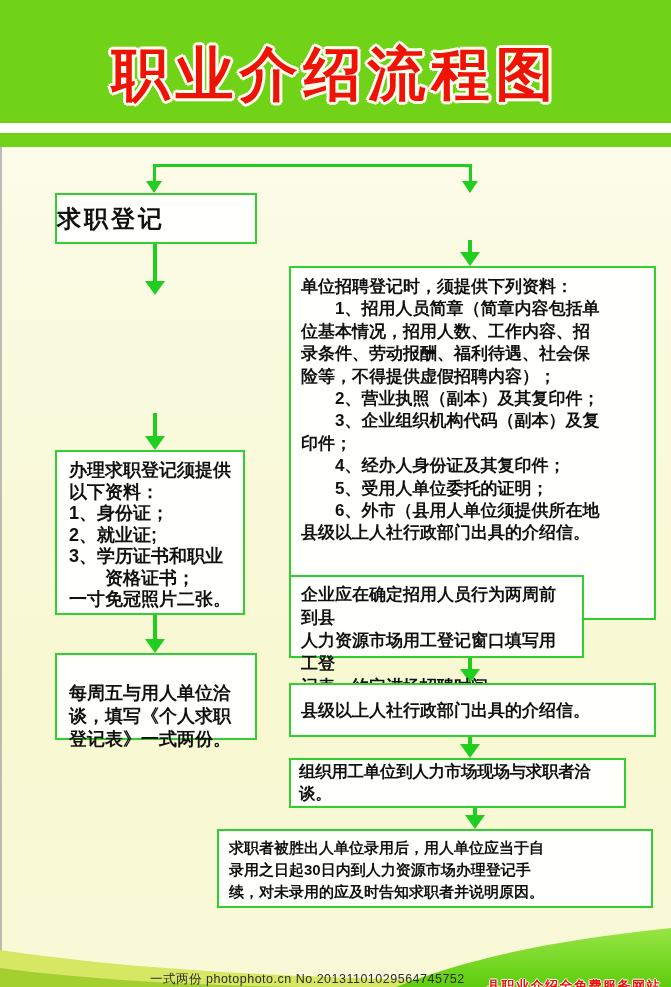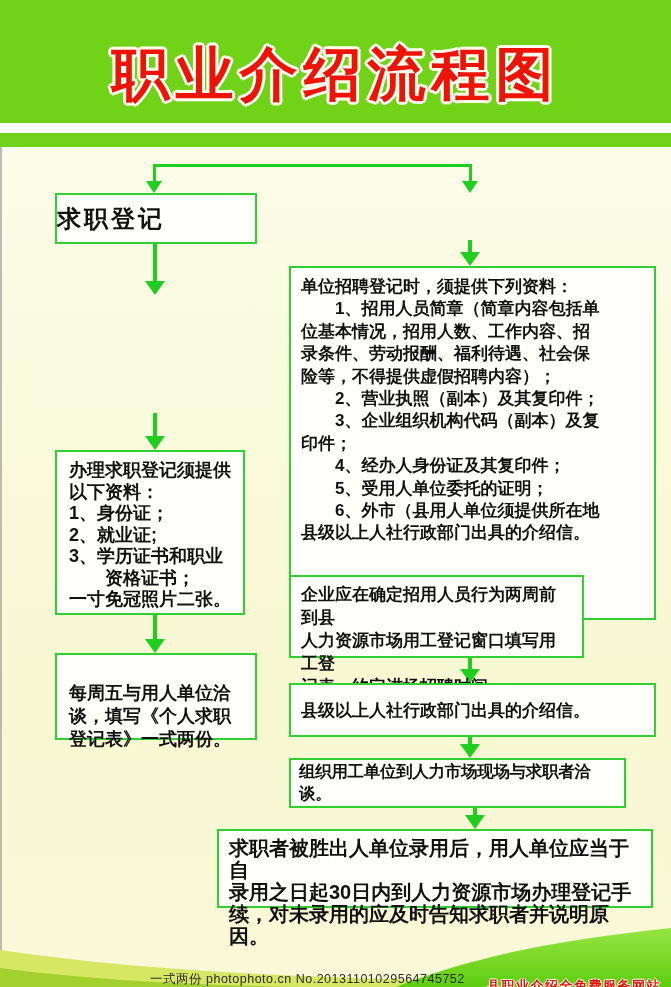--- a/index.html
+++ b/index.html
@@ -131,21 +131,21 @@
   <div class="vline" style="left:468px;top:737px;height:7px;"></div>
   <div class="ahead" style="left:460px;top:744px;"></div>
 
   <div class="box center-v" style="left:289px;top:758px;width:337px;height:50px;padding:0 8px;font-size:16.5px;letter-spacing:-0.3px;">
     <div class="txt">组织用工单位到人力市场现场与求职者洽谈。</div>
   </div>
 
   <div class="vline" style="left:473px;top:808px;height:7px;"></div>
   <div class="ahead" style="left:465px;top:815px;"></div>
 
-  <div class="box" style="left:217px;top:829px;width:436px;height:79px;padding:6px 10px;font-size:20px;line-height:22px;">
+  <div class="box" style="left:217px;top:829px;width:436px;height:79px;padding:6px 10px;font-size:15px;line-height:22px;">
     <div class="txt">求职者被胜出人单位录用后，用人单位应当于自
 录用之日起30日内到人力资源市场办理登记手
 续，对未录用的应及时告知求职者并说明原因。</div>
   </div>
 
   <svg class="swoosh" viewBox="0 0 671 75">
     <defs>
       <linearGradient id="g1" x1="0" y1="0" x2="0" y2="1">
         <stop offset="0" stop-color="#97e544"></stop>
         <stop offset="1" stop-color="#5ecd0e"></stop>

